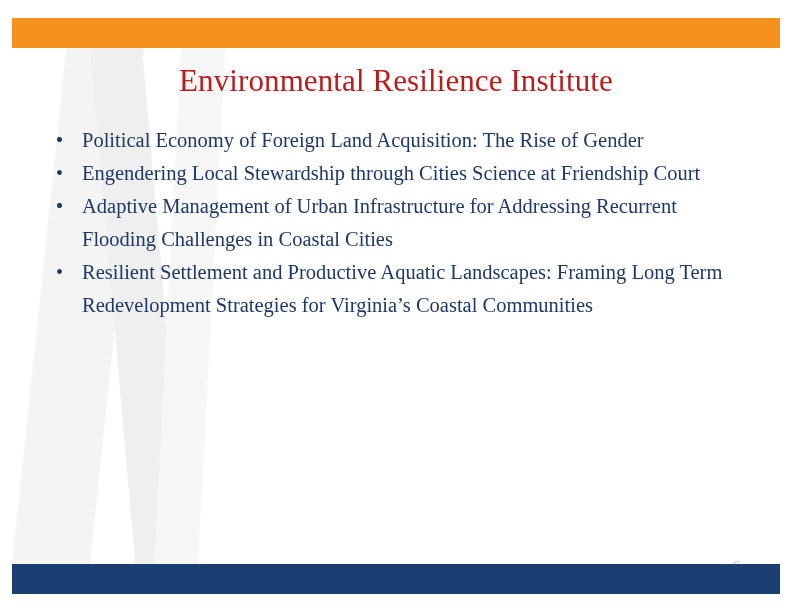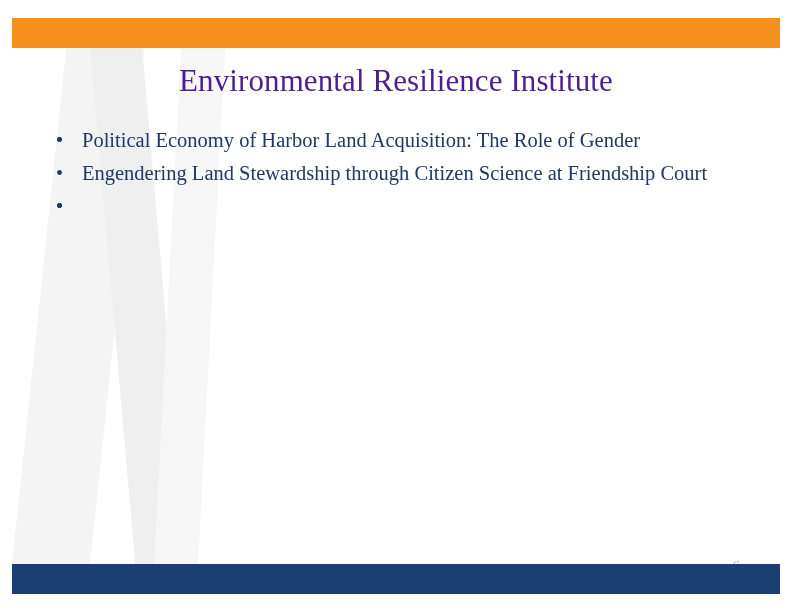--- a/index.html
+++ b/index.html
@@ -72,21 +72,21 @@
     width: 768px;
     height: 30px;
     background: #1b3f72;
   }
   .title {
     position: absolute;
     left: 40px;
     top: 62px;
     width: 712px;
     text-align: center;
-    color: #4c1d95;
+    color: #b91c1c;
     font-size: 31px;
     line-height: 38px;
     font-family: "Liberation Serif", serif;
     font-weight: normal;
     letter-spacing: 0.1px;
   }
   .content {
     position: absolute;
     left: 44px;
     top: 124px;
@@ -138,34 +138,36 @@
 
   <div class="title">Environmental Resilience Institute</div>
 
   <div class="content">
     <ul class="bullets">
       <li>
         <span class="dot">•</span>
       </li>
       <li>
         <span class="dot">•</span>
-        <span>Political Economy of Harbor Land Acquisition: The Role of Gender</span>
+        <span>Political Economy of Foreign Land Acquisition: The Rise of Gender</span>
       </li>
       <li>
         <span class="dot">•</span>
-        <span>Engendering Land Stewardship through Citizen Science at Friendship Court</span>
+        <span>Engendering Local Stewardship through Cities Science at Friendship Court</span>
       </li>
       <li>
         <span class="dot">•</span>
       </li>
       <li>
         <span class="dot">•</span>
+        <span>Adaptive Management of Urban Infrastructure for Addressing Recurrent Flooding Challenges in Coastal Cities</span>
       </li>
       <li>
         <span class="dot">•</span>
+        <span>Resilient Settlement and Productive Aquatic Landscapes: Framing Long Term Redevelopment Strategies for Virginia’s Coastal Communities</span>
       </li>
     </ul>
   </div>
 
   <div class="page-number">6</div>
 
   <div class="bottom-bar"></div>
 
 </div>
 

